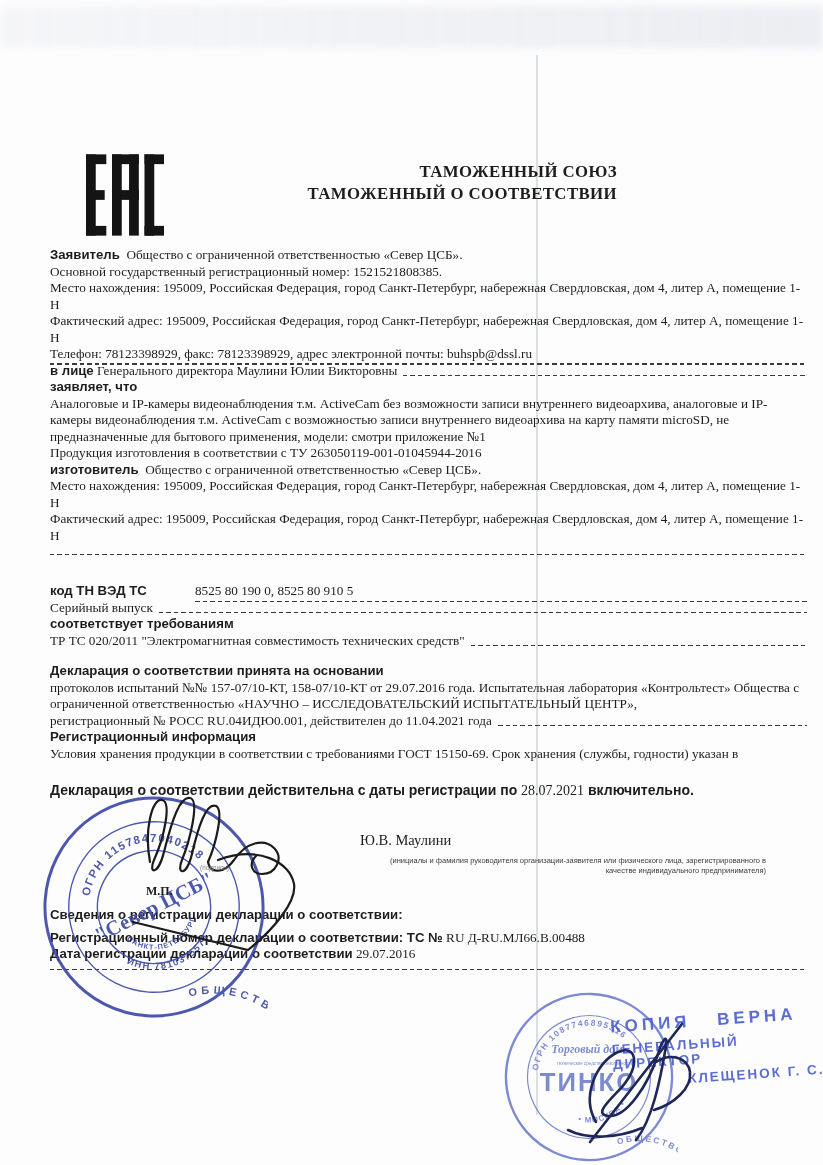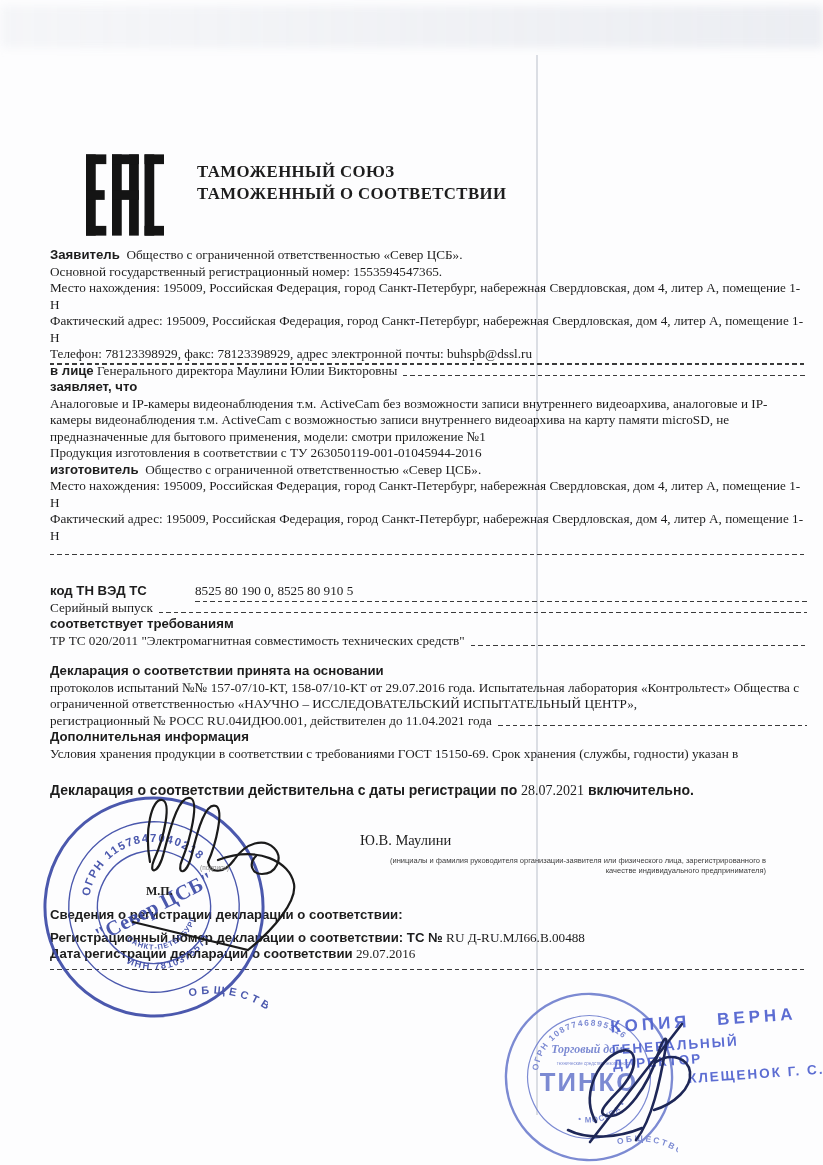--- a/index.html
+++ b/index.html
@@ -5,21 +5,21 @@
   html,body{margin:0;padding:0;background:#e9eaec;}
   .page{position:relative;width:823px;height:1165px;margin:0 auto;background:#fdfdfe;
         font-family:"Liberation Serif",serif;color:#1d1d1d;overflow:hidden;}
   .haze{position:absolute;left:0;top:6px;width:823px;height:42px;
         background:linear-gradient(to right,rgba(205,210,220,.16),rgba(198,204,216,.30));
         filter:blur(4px);}
   .fold{position:absolute;left:536px;top:55px;width:1.5px;height:1060px;
         background:rgba(168,174,190,.40);}
   
   .eac{position:absolute;left:86px;top:152px;width:78px;height:86px;}
-  .title{position:absolute;left:197px;top:161px;width:420px;text-align:left;
+  .title{position:absolute;left:197px;top:161px;width:420px;text-align:right;
          font-weight:bold;font-size:16.8px;line-height:22px;letter-spacing:.4px;}
   
   .flow{position:absolute;left:42px;top:247px;width:757px;font-size:13.2px;line-height:16.5px;margin-left:8px;}
   .bs{font-family:"Liberation Sans",sans-serif;font-weight:bold;font-size:13.2px;}
   .line{display:flex;align-items:baseline;}
   .fill{flex:1 1 auto;height:1.4px;align-self:flex-end;margin:0 0 3px 6px;
         background-image:repeating-linear-gradient(to right,#3a3a3a 0 4.5px,transparent 4.5px 7.5px);}
   .dashes{height:1.4px;margin:2px 0;
         background-image:repeating-linear-gradient(to right,#3a3a3a 0 4.5px,transparent 4.5px 7.5px);}
   .ugroup{flex:1 1 auto;position:relative;}
@@ -77,21 +77,21 @@
     </g>
   </svg>
 
   <div class="title">
     <div>ТАМОЖЕННЫЙ СОЮЗ</div>
     <div>ТАМОЖЕННЫЙ О СООТВЕТСТВИИ</div>
   </div>
 
   <div class="flow">
     <div><span class="bs">Заявитель</span>&nbsp; <span>Общество с ограниченной ответственностью «Север ЦСБ».</span></div>
-    <div>Основной государственный регистрационный номер: 1553594547365.</div>
+    <div>Основной государственный регистрационный номер: 1521521808385.</div>
     <div>Место нахождения: 195009, Российская Федерация, город Санкт-Петербург, набережная Свердловская, дом 4, литер А, помещение 1-Н</div>
     <div>Фактический адрес: 195009, Российская Федерация, город Санкт-Петербург, набережная Свердловская, дом 4, литер А, помещение 1-Н</div>
     <div class="line">
       <span class="ugroup"><span>Телефон: 78123398929, факс: 78123398929, адрес электронной почты: buhspb@dssl.ru</span></span>
     </div>
     <div class="line">
       <span class="bs">в лице</span>&nbsp;<span>Генерального директора Маулини Юлии Викторовны</span>
       <span class="fill"></span>
     </div>
     <div class="bs">заявляет, что</div>
@@ -116,21 +116,21 @@
       <span>ТР ТС 020/2011 "Электромагнитная совместимость технических средств"</span>
       <span class="fill"></span>
     </div>
     <div class="sp14"></div>
     <div class="bs">Декларация о соответствии принята на основании</div>
     <div>протоколов испытаний №№ 157-07/10-КТ, 158-07/10-КТ от 29.07.2016 года. Испытательная лаборатория «Контрольтест» Общества с ограниченной ответственностью «НАУЧНО – ИССЛЕДОВАТЕЛЬСКИЙ ИСПЫТАТЕЛЬНЫЙ ЦЕНТР»,</div>
     <div class="line">
       <span>регистрационный № РОСС RU.04ИДЮ0.001, действителен до 11.04.2021 года</span>
       <span class="fill"></span>
     </div>
-    <div class="bs">Дополнительная информация</div>
+    <div class="bs">Регистрационный информация</div>
     <div>Условия хранения продукции в соответствии с требованиями ГОСТ 15150-69. Срок хранения (службы, годности) указан в</div>
     <div class="validity">
       <span>Декларация о соответствии действительна с даты регистрации по</span>
       <span class="dt">28.07.2021</span>
       <span>включительно.</span>
     </div>
     <div class="stampgap"></div>
     <div class="bs">Сведения о регистрации декларации о соответствии:</div>
     <div style="height:6px;"></div>
     <div>

